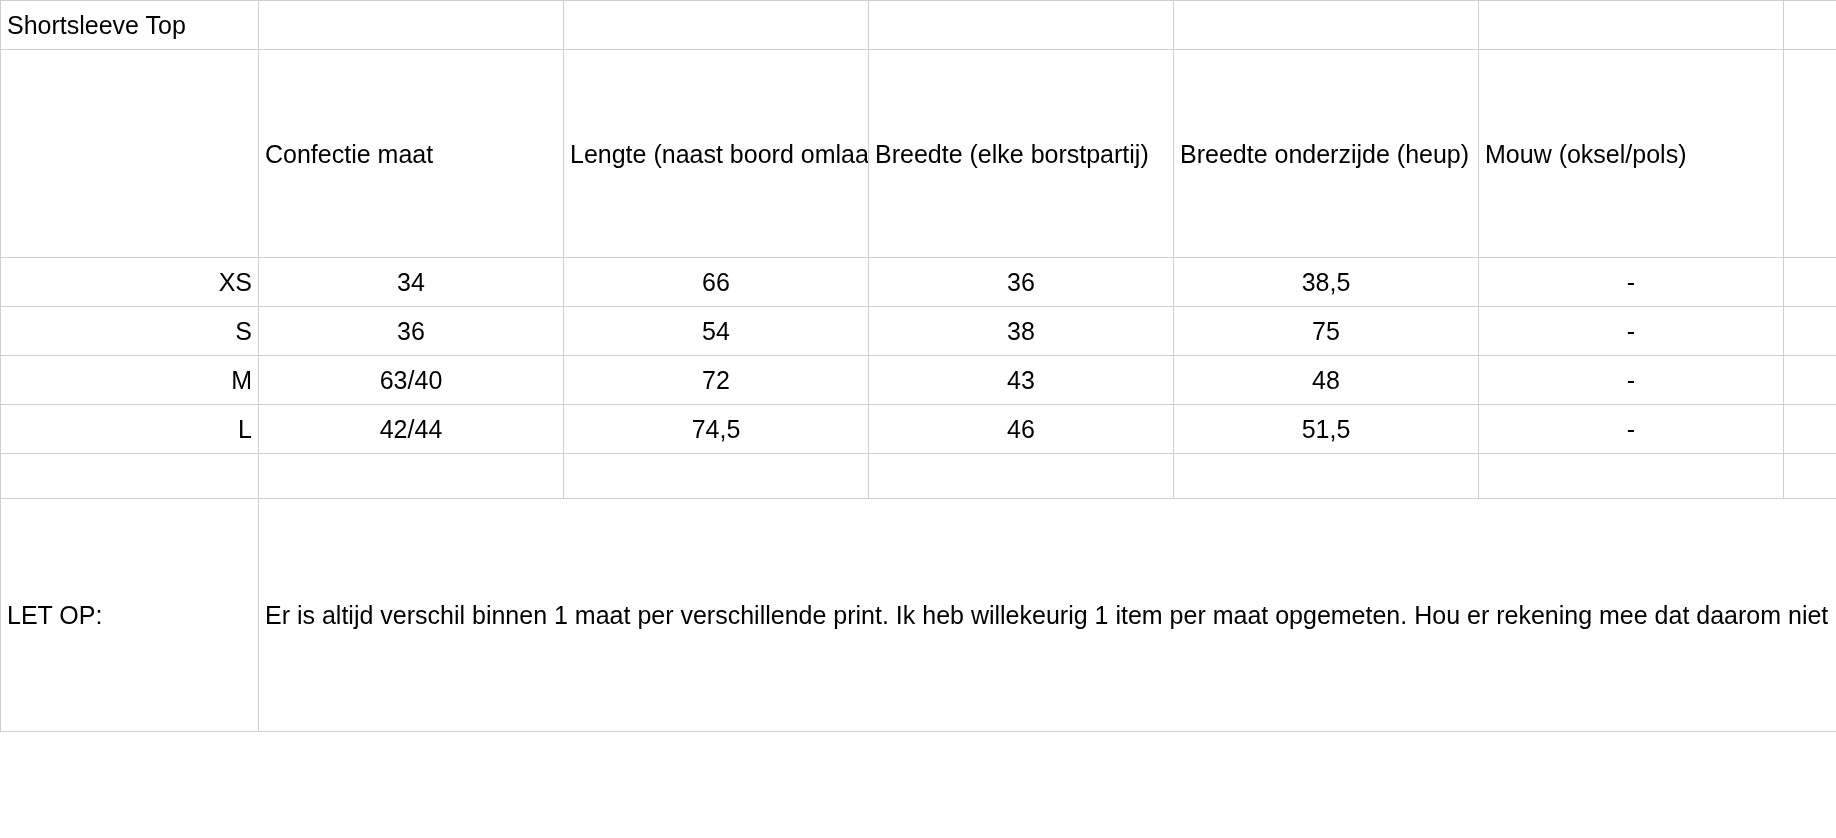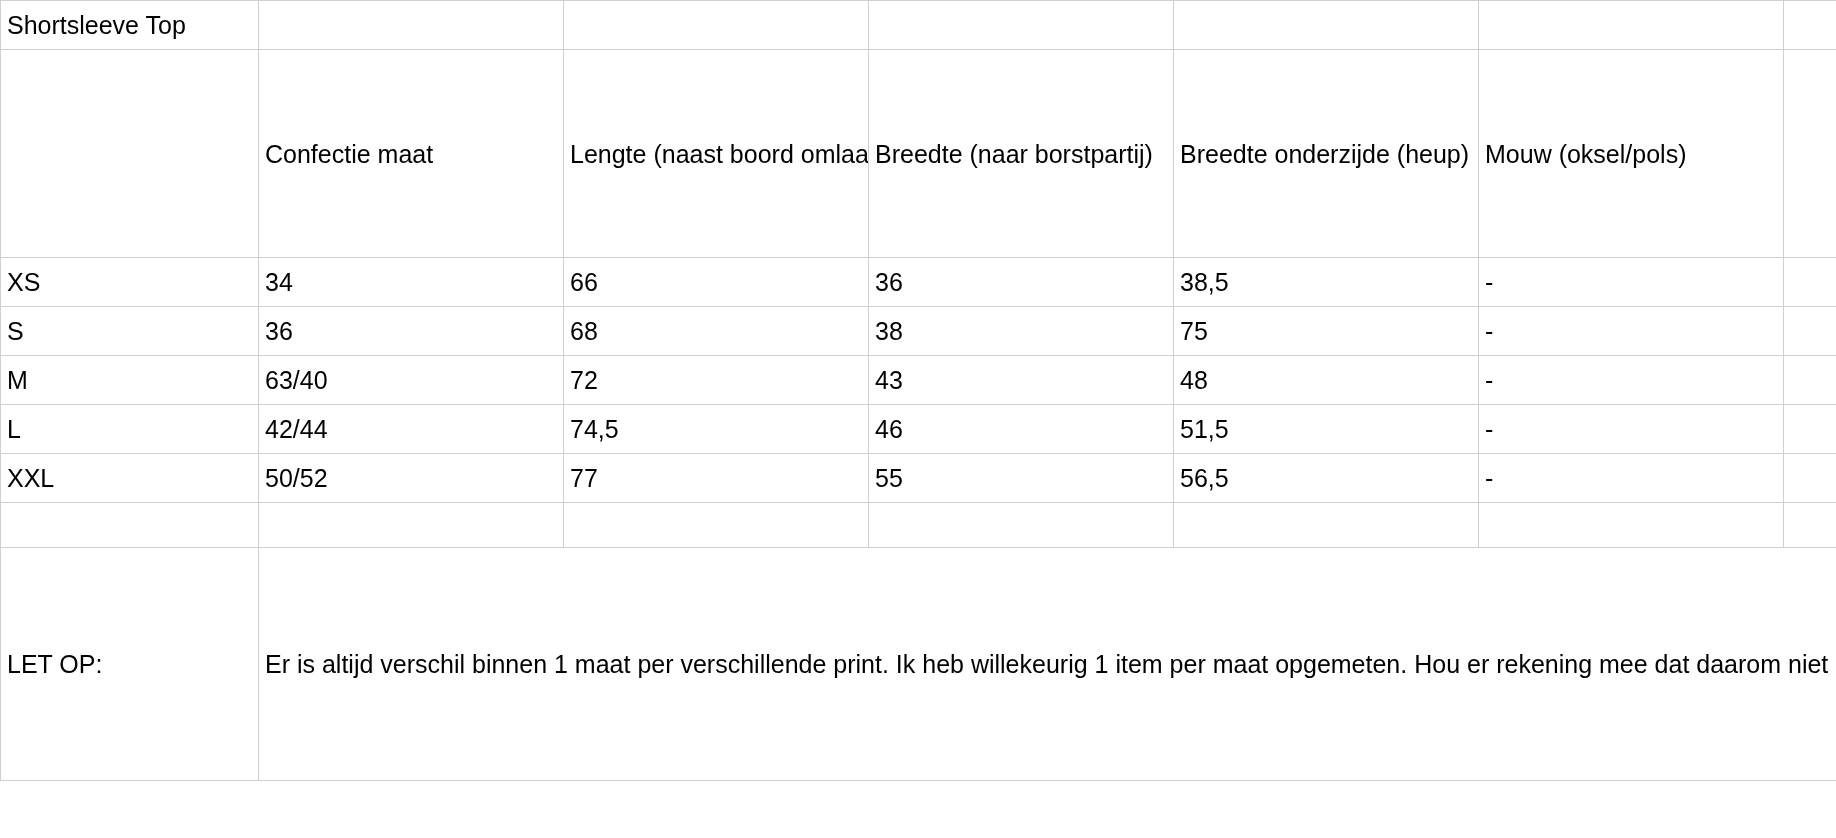--- a/index.html
+++ b/index.html
@@ -56,22 +56,22 @@
   }
 
   .head-cell {
     text-align: left;
     vertical-align: bottom;
     padding-bottom: 8px;
     white-space: normal;
     line-height: 1.35;
     font-size: 26px;
   }
-  .size-cell { text-align: left; font-size: 26px; }
-  .val-cell { text-align: left; font-size: 26px; }
+  .size-cell { text-align: right; font-size: 26px; }
+  .val-cell { text-align: center; font-size: 26px; }
 
   .note-label {
     vertical-align: top;
     text-align: left;
     padding-top: 14px;
     padding-left: 20px;
     font-size: 26px;
     margin-top: 25px;
   }
   .note-body {
@@ -108,40 +108,40 @@
         <td></td>
         <td></td>
         <td></td>
         <td></td>
       </tr>
 
       <tr class="row-head">
         <td class="head-cell"></td>
         <td class="head-cell">Confectie maat</td>
         <td class="head-cell">Lengte (naast boord omlaag)</td>
-        <td class="head-cell">Breedte (naar borstpartij)</td>
+        <td class="head-cell">Breedte (elke borstpartij)</td>
         <td class="head-cell">Breedte onderzijde (heup)</td>
         <td class="head-cell">Mouw (oksel/pols)</td>
         <td class="head-cell"></td>
       </tr>
 
       <tr class="row-data">
         <td class="size-cell">XS</td>
         <td class="val-cell">34</td>
         <td class="val-cell">66</td>
         <td class="val-cell">36</td>
         <td class="val-cell">38,5</td>
         <td class="val-cell">-</td>
         <td></td>
       </tr>
 
       <tr class="row-data">
         <td class="size-cell">S</td>
         <td class="val-cell">36</td>
-        <td class="val-cell">68</td>
+        <td class="val-cell">54</td>
         <td class="val-cell">38</td>
         <td class="val-cell">75</td>
         <td class="val-cell">-</td>
         <td></td>
       </tr>
 
       <tr class="row-data">
         <td class="size-cell">M</td>
         <td class="val-cell">63/40</td>
         <td class="val-cell">72</td>
@@ -155,29 +155,20 @@
         <td class="size-cell">L</td>
         <td class="val-cell">42/44</td>
         <td class="val-cell">74,5</td>
         <td class="val-cell">46</td>
         <td class="val-cell">51,5</td>
         <td class="val-cell">-</td>
         <td></td>
       </tr>
 
 
-      <tr class="row-data">
-        <td class="size-cell">XXL</td>
-        <td class="val-cell">50/52</td>
-        <td class="val-cell">77</td>
-        <td class="val-cell">55</td>
-        <td class="val-cell">56,5</td>
-        <td class="val-cell">-</td>
-        <td></td>
-      </tr>
 
       <tr class="row-blank">
         <td></td>
         <td></td>
         <td></td>
         <td></td>
         <td></td>
         <td></td>
         <td></td>
       </tr>

